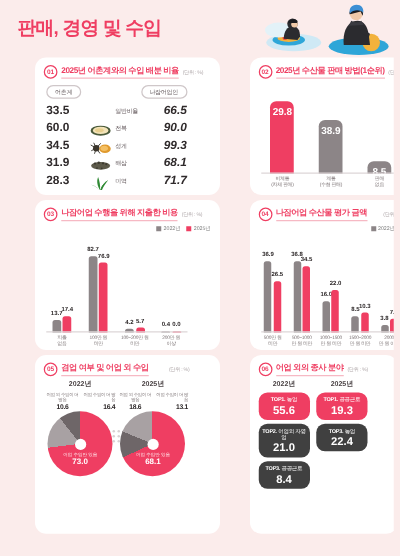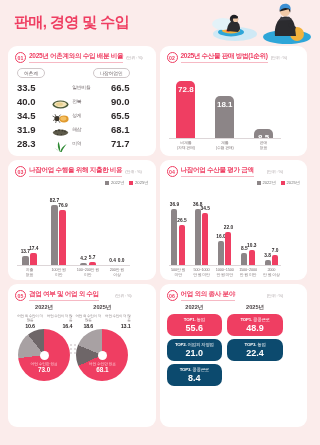--- a/index.html
+++ b/index.html
@@ -22,21 +22,21 @@
 
   
   .grid {
     position: absolute; left: 8px; top: 46px;
     width: 299px;
     display: flex; flex-direction: column; gap: 4px;
   }
   .row { display: flex; gap: 4px; }
   .card {
     background: #ffffff; border-radius: 9px;
-    padding: 6px 24px 5px 7px; position: relative;
+    padding: 6px 24px 5px 7px; position: relative; margin-left: 20px;
   }
   .c-half { width: 147.5px; }
 
   
   .chead { display: flex; align-items: center; gap: 3px; height: 11px; }
   .cnum {
     width: 11px; height: 11px; border-radius: 50%;
     border: 1.3px solid #ef3e62; color: #ef3e62;
     font-size: 5.2px; font-weight: 700;
     display: flex; align-items: center; justify-content: center;
@@ -57,21 +57,21 @@
   .pill {
     border: 1px solid #cfc7c9; border-radius: 7px;
     font-size: 4.8px; color: #6b6164; padding: 1.2px 6px;
     letter-spacing: -0.2px;
   }
   .p1-row {
     display: flex; align-items: center; justify-content: space-between;
     height: 14px; padding: 0 2px;
   }
   .p1-val { font-size: 9.5px; font-weight: 800; color: #2f2a2b; width: 30px; }
-  .p1-val.r { text-align: right; }
+  .p1-val.r { text-align: right; font-style: italic; }
   .p1-mid { display: flex; align-items: center; gap: 3px; flex: 1; justify-content: center; }
   .p1-ico { width: 17px; height: 11px; flex: none; }
   .p1-name { font-size: 4.8px; color: #6b6164; letter-spacing: -0.25px; width: 22px; }
 
   
   .legend { position: absolute; right: 7px; top: 20px; display: flex; gap: 5px; }
   .lg { display: flex; align-items: center; gap: 1.6px; font-size: 4.2px; color: #777; }
   .lg i { width: 4px; height: 4px; display: block; }
   .lg.g i { background: #8c8587; }
   .lg.p i { background: #ef3e62; }
@@ -127,21 +127,21 @@
 
   
   .p6cols { display: flex; justify-content: flex-start; margin-top: 3px; gap: 5px; }
   .p6col { flex: 1; }
   .p6col .yearlab { text-align: center; }
   .tcard {
     border-radius: 7px; padding: 3px 2px 3.5px 2px; text-align: center;
     margin-bottom: 3px;
   }
   .tcard.red { background: #ef3e62; }
-  .tcard.gray { background: #0c4a6e; }
+  .tcard.gray { background: #404040; }
   .trank { font-size: 4.4px; color: #ffffff; letter-spacing: -0.2px; }
   .trank b { font-weight: 800; }
   .tval { font-size: 9px; font-weight: 800; color: #fff; margin-top: 0.5px; }
 </style>
 </head>
 <body>
 
 <div class="page">
 
   <div class="header">
@@ -184,21 +184,21 @@
         <div id="p1rows">
             <div class="p1-row">
               <div class="p1-val">33.5</div>
               <div class="p1-mid">
                 <span class="p1-ico"></span>
                 <span class="p1-name">일반비율</span>
               </div>
               <div class="p1-val r">66.5</div>
             </div>
             <div class="p1-row">
-              <div class="p1-val">40.0</div>
+              <div class="p1-val">60.0</div>
               <div class="p1-mid">
                 <span class="p1-ico"><svg viewBox="0 0 17 11">
                     <ellipse cx="8.5" cy="5.5" rx="8" ry="4" fill="#4a5a3a"></ellipse>
                     <ellipse cx="8.5" cy="5.3" rx="6.2" ry="2.9" fill="#f2e3b8"></ellipse>
                     <ellipse cx="7.5" cy="5.2" rx="3.4" ry="1.6" fill="#e8cf8e"></ellipse>
                   </svg></span>
                 <span class="p1-name">전복</span>
               </div>
               <div class="p1-val r">90.0</div>
             </div>
@@ -208,21 +208,21 @@
                 <span class="p1-ico"><svg viewBox="0 0 17 11">
                     <g stroke="#2e2b24" stroke-width="0.7">
                       <path d="M5 5.5 L0.6 3M5 5.5 L1 7.6M5 5.5 L3 1.2M5 5.5 L3.6 10M5 5.5 L8.6 1.6M5 5.5 L8 9.8"></path>
                     </g>
                     <circle cx="5" cy="5.5" r="2.6" fill="#3a352c"></circle>
                     <ellipse cx="12" cy="6" rx="4.6" ry="3.4" fill="#e09a2e"></ellipse>
                     <ellipse cx="11.4" cy="5.6" rx="3" ry="2.1" fill="#f4bf62"></ellipse>
                   </svg></span>
                 <span class="p1-name">성게</span>
               </div>
-              <div class="p1-val r">65.5</div>
+              <div class="p1-val r">99.3</div>
             </div>
             <div class="p1-row">
               <div class="p1-val">31.9</div>
               <div class="p1-mid">
                 <span class="p1-ico"><svg viewBox="0 0 17 11">
                     <ellipse cx="8.5" cy="5.6" rx="7.6" ry="3.1" fill="#5d5a4a"></ellipse>
                     <g fill="#3c3a30">
                       <circle cx="4" cy="3.8" r="0.9"></circle>
                       <circle cx="7" cy="3.2" r="1"></circle>
                       <circle cx="10.4" cy="3.6" r="0.9"></circle>
@@ -256,26 +256,26 @@
       <div class="card c-half" style="height:110px;">
         <div class="chead">
           <span class="cnum">02</span>
           <span class="ctitle">2025년 수산물 판매 방법(1순위)</span>
           <span class="cunit">(단위 : %)</span>
         </div>
         <div class="plot" id="p2plot" style="height:72px;">
           <div class="groups" id="p2bars">
               <div class="grp">
                 <div class="p2bar p" style="height:57.86px">
-                  <span class="v">72.8</span>
+                  <span class="v">29.8</span>
                 </div>
               </div>
               <div class="grp">
                 <div class="p2bar g" style="height:42.79px">
-                  <span class="v">18.1</span>
+                  <span class="v">38.9</span>
                 </div>
               </div>
               <div class="grp">
                 <div class="p2bar g" style="height:10px">
                   <span class="v">8.5</span>
                 </div>
               </div>
             </div>
           <div class="axis"></div>
         </div>
@@ -492,21 +492,21 @@
               </div>
               <div class="tcard gray">
                 <div class="trank"><b>TOP3.</b> 공공근로</div>
                 <div class="tval">8.4</div>
               </div>
             </div>
             <div class="p6col">
               <div class="yearlab">2025년</div>
               <div class="tcard red">
                 <div class="trank"><b>TOP1.</b> 공공근로</div>
-                <div class="tval">48.9</div>
+                <div class="tval">19.3</div>
               </div>
               <div class="tcard gray">
                 <div class="trank"><b>TOP3.</b> 농업</div>
                 <div class="tval">22.4</div>
               </div>
             </div>
           </div>
       </div>
     </div>
 

